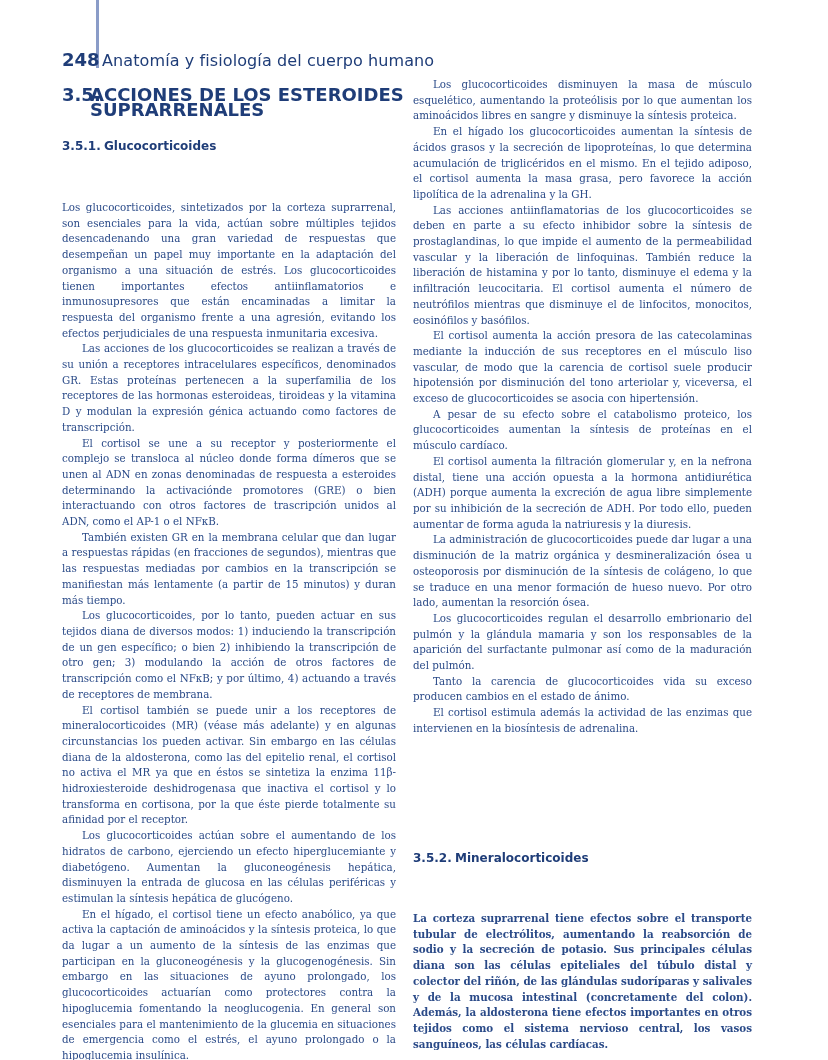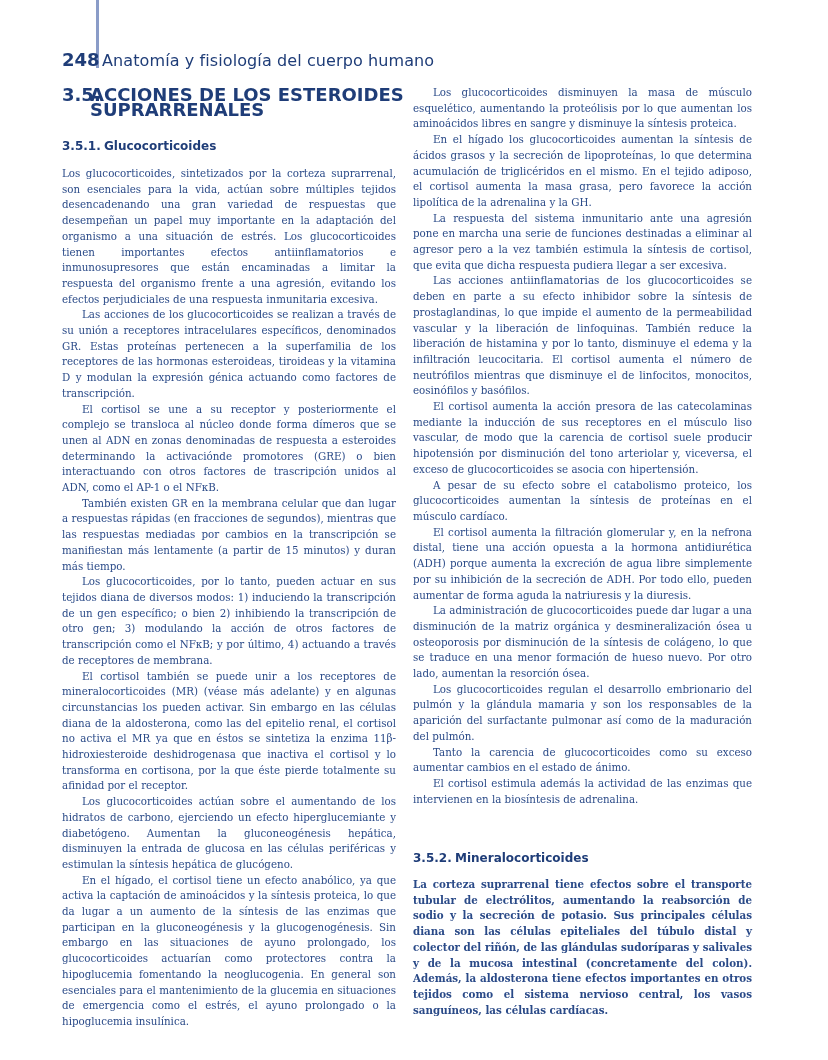--- a/index.html
+++ b/index.html
@@ -13,21 +13,21 @@
     color: #2a4a88; text-align: justify; }
   .col-left { left: 62px; width: 334px; }
   .col-right { left: 413px; width: 339px; }
   .h1 { position: absolute; font-family: "DejaVu Sans", sans-serif; font-weight: bold; font-size: 18px; color: #1f3d78;
     line-height: 15px; }
   .h1 .num { display: inline-block; width: 28px; }
   .h1 .t2 { padding-left: 28px; display: block; }
   .h2 { position: absolute; font-family: "DejaVu Sans", sans-serif; font-weight: bold; font-size: 12px; color: #1f3d78; }
   .h2 .num { display: inline-block; width: 42px; }
   .para { margin: 0; text-indent: 20px; hyphens: auto; }
-  .para.noindent { text-indent: 0; }
+  .para.noindent { text-indent: 0; margin-top: 34px; }
   .block { position: absolute; }
 </style>
 </head>
 <body>
 
 <div class="vbar"></div>
 
 <div class="running-head">
   <span class="page-num">248</span>
   <span class="head-title">Anatomía y fisiología del cuerpo humano</span>
@@ -46,31 +46,30 @@
   <p class="para noindent">Los glucocorticoides, sintetizados por la corteza suprarrenal, son esenciales para la vida, actúan sobre múltiples tejidos desencadenando una gran variedad de respuestas que desempeñan un papel muy importante en la adaptación del organismo a una situación de estrés. Los glucocorticoides tienen importantes efectos antiinflamatorios e inmunosupresores que están encaminadas a limitar la respuesta del organismo frente a una agresión, evitando los efectos perjudiciales de una respuesta inmunitaria excesiva.</p>
   <p class="para">Las acciones de los glucocorticoides se realizan a través de su unión a receptores intracelulares específicos, denominados GR. Estas proteínas pertenecen a la superfamilia de los receptores de las hormonas esteroideas, tiroideas y la vitamina D y modulan la expresión génica actuando como factores de transcripción.</p>
   <p class="para">El cortisol se une a su receptor y posteriormente el complejo se transloca al núcleo donde forma dímeros que se unen al ADN en zonas denominadas de respuesta a esteroides determinando la activaciónde promotores (GRE) o bien interactuando con otros factores de trascripción unidos al ADN, como el AP-1 o el NFκB.</p>
   <p class="para">También existen GR en la membrana celular que dan lugar a respuestas rápidas (en fracciones de segundos), mientras que las respuestas mediadas por cambios en la transcripción se manifiestan más lentamente (a partir de 15 minutos) y duran más tiempo.</p>
   <p class="para">Los glucocorticoides, por lo tanto, pueden actuar en sus tejidos diana de diversos modos: 1) induciendo la transcripción de un gen específico; o bien 2) inhibiendo la transcripción de otro gen; 3) modulando la acción de otros factores de transcripción como el NFκB; y por último, 4) actuando a través de receptores de membrana.</p>
   <p class="para">El cortisol también se puede unir a los receptores de mineralocorticoides (MR) (véase más adelante) y en algunas circunstancias los pueden activar. Sin embargo en las células diana de la aldosterona, como las del epitelio renal, el cortisol no activa el MR ya que en éstos se sintetiza la enzima 11β-hidroxiesteroide deshidrogenasa que inactiva el cortisol y lo transforma en cortisona, por la que éste pierde totalmente su afinidad por el receptor.</p>
   <p class="para">Los glucocorticoides actúan sobre el aumentando de los hidratos de carbono, ejerciendo un efecto hiperglucemiante y diabetógeno. Aumentan la gluconeogénesis hepática, disminuyen la entrada de glucosa en las células periféricas y estimulan la síntesis hepática de glucógeno.</p>
   <p class="para">En el hígado, el cortisol tiene un efecto anabólico, ya que activa la captación de aminoácidos y la síntesis proteica, lo que da lugar a un aumento de la síntesis de las enzimas que participan en la gluconeogénesis y la glucogenogénesis. Sin embargo en las situaciones de ayuno prolongado, los glucocorticoides actuarían como protectores contra la hipoglucemia fomentando la neoglucogenia. En general son esenciales para el mantenimiento de la glucemia en situaciones de emergencia como el estrés, el ayuno prolongado o la hipoglucemia insulínica.</p>
 </div>
 
-<div class="col col-right block" style="top:85px;">
+<div class="col col-right block" style="top:77px;">
   <p class="para">Los glucocorticoides disminuyen la masa de músculo esquelético, aumentando la proteólisis por lo que aumentan los aminoácidos libres en sangre y disminuye la síntesis proteica.</p>
   <p class="para">En el hígado los glucocorticoides aumentan la síntesis de ácidos grasos y la secreción de lipoproteínas, lo que determina acumulación de triglicéridos en el mismo. En el tejido adiposo, el cortisol aumenta la masa grasa, pero favorece la acción lipolítica de la adrenalina y la GH.</p>
-  <p class="para">La respuesta del sistema inmunitario ante una agresión pone en marcha una serie de funciones destinadas a eliminar al agresor pero a la vez también estimula la síntesis de cortisol, que evita que dicha respuesta pudiera llegar a ser excesiva.</p>
   <p class="para">Las acciones antiinflamatorias de los glucocorticoides se deben en parte a su efecto inhibidor sobre la síntesis de prostaglandinas, lo que impide el aumento de la permeabilidad vascular y la liberación de linfoquinas. También reduce la liberación de histamina y por lo tanto, disminuye el edema y la infiltración leucocitaria. El cortisol aumenta el número de neutrófilos mientras que disminuye el de linfocitos, monocitos, eosinófilos y basófilos.</p>
   <p class="para">El cortisol aumenta la acción presora de las catecolaminas mediante la inducción de sus receptores en el músculo liso vascular, de modo que la carencia de cortisol suele producir hipotensión por disminución del tono arteriolar y, viceversa, el exceso de glucocorticoides se asocia con hipertensión.</p>
   <p class="para">A pesar de su efecto sobre el catabolismo proteico, los glucocorticoides aumentan la síntesis de proteínas en el músculo cardíaco.</p>
   <p class="para">El cortisol aumenta la filtración glomerular y, en la nefrona distal, tiene una acción opuesta a la hormona antidiurética (ADH) porque aumenta la excreción de agua libre simplemente por su inhibición de la secreción de ADH. Por todo ello, pueden aumentar de forma aguda la natriuresis y la diuresis.</p>
   <p class="para">La administración de glucocorticoides puede dar lugar a una disminución de la matriz orgánica y desmineralización ósea u osteoporosis por disminución de la síntesis de colágeno, lo que se traduce en una menor formación de hueso nuevo. Por otro lado, aumentan la resorción ósea.</p>
   <p class="para">Los glucocorticoides regulan el desarrollo embrionario del pulmón y la glándula mamaria y son los responsables de la aparición del surfactante pulmonar así como de la maduración del pulmón.</p>
-  <p class="para">Tanto la carencia de glucocorticoides como su exceso aumentar cambios en el estado de ánimo.</p>
+  <p class="para">Tanto la carencia de glucocorticoides vida su exceso producen cambios en el estado de ánimo.</p>
   <p class="para">El cortisol estimula además la actividad de las enzimas que intervienen en la biosíntesis de adrenalina.</p>
 </div>
 
 <div class="h2" style="left:413px; top:851px;">
   <span class="num">3.5.2.</span><span>Mineralocorticoides</span>
 </div>
 
 <div class="col col-right block" style="top:877px;font-weight:bold;">
   <p class="para noindent">La corteza suprarrenal tiene efectos sobre el transporte tubular de electrólitos, aumentando la reabsorción de sodio y la secreción de potasio. Sus principales células diana son las células epiteliales del túbulo distal y colector del riñón, de las glándulas sudoríparas y salivales y de la mucosa intestinal (concretamente del colon). Además, la aldosterona tiene efectos importantes en otros tejidos como el sistema nervioso central, los vasos sanguíneos, las células cardíacas.</p>
 </div>

